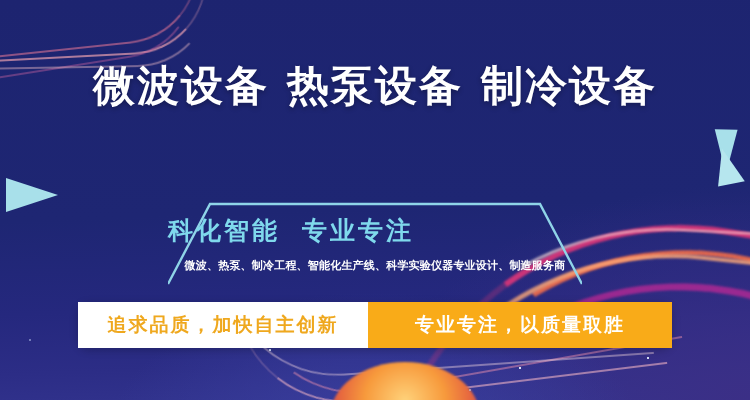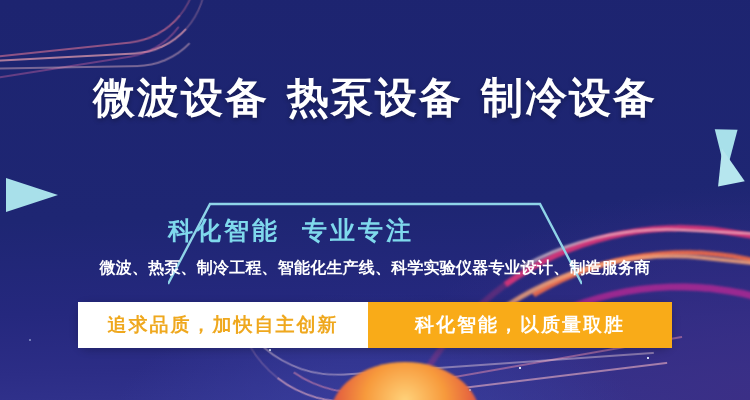--- a/index.html
+++ b/index.html
@@ -108,37 +108,37 @@
     transform:rotate(6deg);
   }
 
   
   .headline{
     position:absolute;left:0;top:62px;width:750px;text-align:center;
     color:#ffffff;font-size:42px;line-height:47px;font-weight:bold;
     letter-spacing:2px;white-space:nowrap;
     text-shadow:0 2px 5px rgba(0,0,0,.30);
   }
-  .headline .ln{display:block;margin-top:12px;}
+  .headline .ln{display:block;}
   .headline .gap{display:inline-block;width:18px;}
 
   
   .panel{
     position:absolute;left:168px;top:202px;width:414px;height:84px;
   }
   .panel svg{position:absolute;left:0;top:0;}
   .panel-title{
     position:absolute;left:0;top:12px;width:414px;text-align:left;
     color:#7fd9ec;font-size:25px;font-weight:bold;letter-spacing:3px;
     white-space:nowrap;
   }
   .panel-title .gap{display:inline-block;width:22px;}
   .panel-sub{
     position:absolute;left:-78px;top:56px;width:570px;text-align:center;
-    color:#ffffff;font-size:16px;font-weight:bold;letter-spacing:.2px;
+    color:#ffffff;font-size:11px;font-weight:bold;letter-spacing:.2px;
     white-space:nowrap;
   }
 
   
   .slogan{
     position:absolute;left:78px;top:302px;width:594px;height:46px;display:flex;
     box-shadow:0 2px 8px rgba(0,0,0,.22);
     border-radius:11px;
   }
   .slogan .seg{
@@ -189,16 +189,16 @@
       <polyline points="0,82 42,2 372,2 414,82" fill="none" stroke="#8fd4e8" stroke-width="2.4" stroke-linejoin="miter"></polyline>
     </svg>
     <div class="panel-title">
       <span>科化智能</span><span class="gap"></span><span>专业专注</span>
     </div>
     <div class="panel-sub">微波、热泵、制冷工程、智能化生产线、科学实验仪器专业设计、制造服务商</div>
   </div>
 
   <div class="slogan">
     <div class="seg seg-left">追求品质，加快自主创新</div>
-    <div class="seg seg-right">科化智能，以质量取胜</div>
+    <div class="seg seg-right">专业专注，以质量取胜</div>
   </div>
 
 </div>
 
 </body></html>

